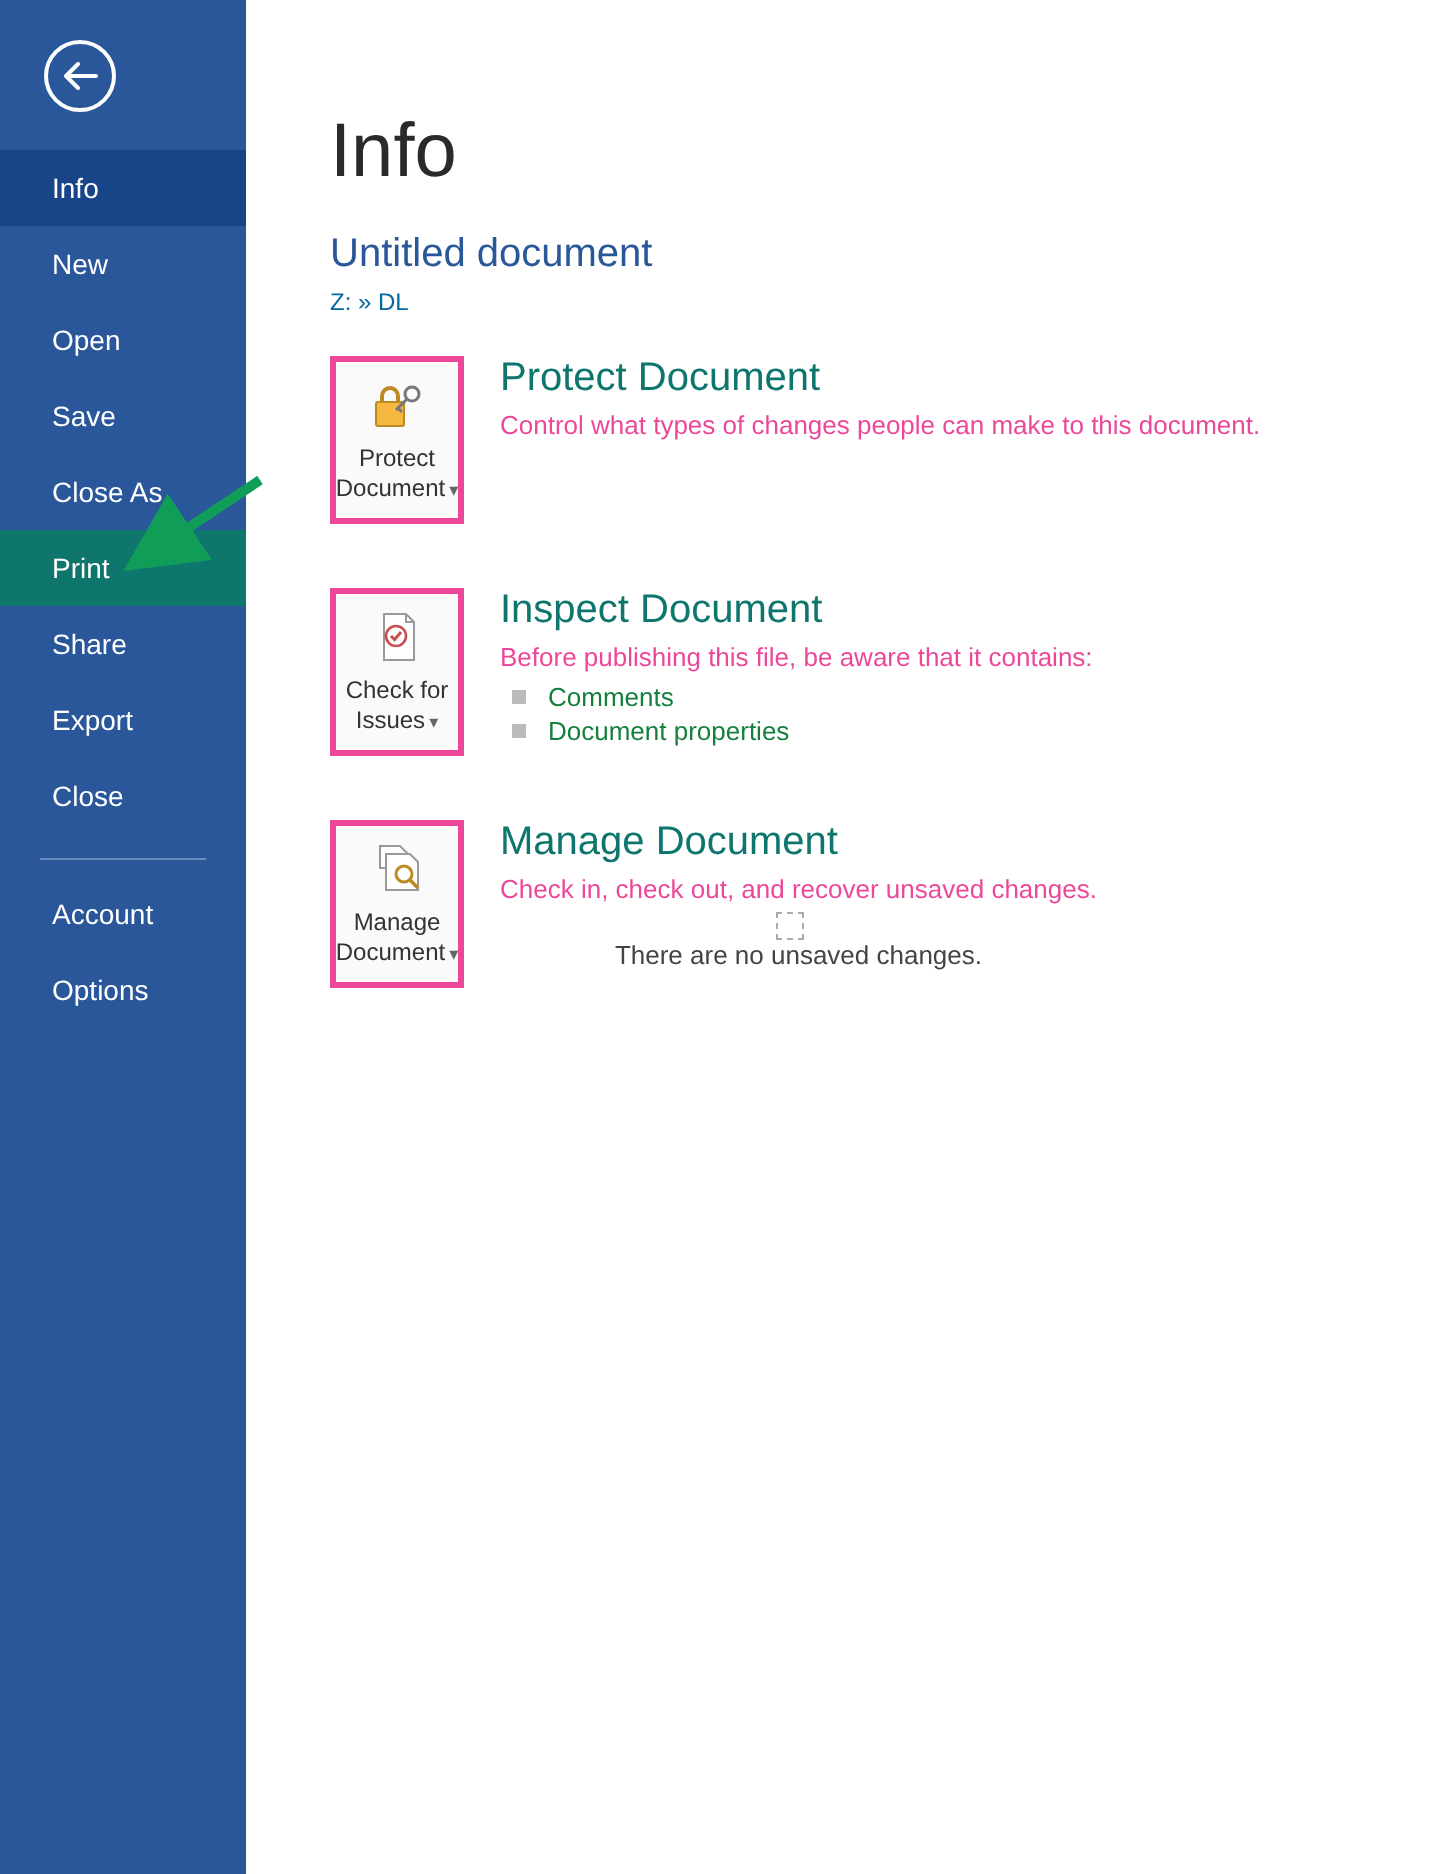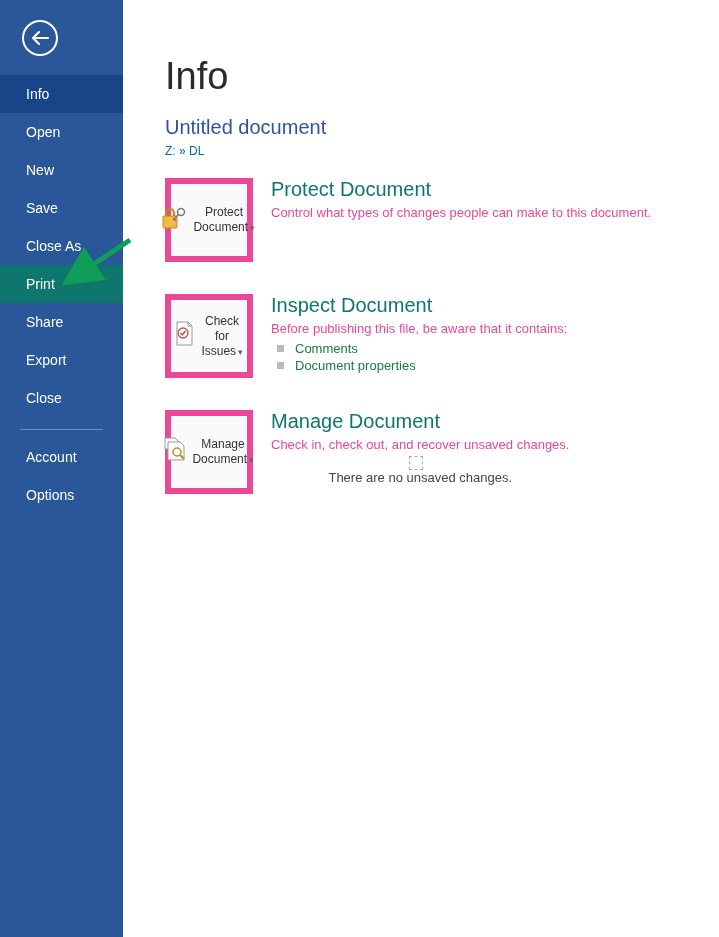--- a/index.html
+++ b/index.html
@@ -74,26 +74,26 @@
       font-size: 12px;
       color: #0369a1;
       margin-bottom: 20px;
     }
     .info-row {
       display: flex;
       align-items: flex-start;
       margin-bottom: 32px;
     }
     .tile {
-      width: 88px;
+      width: 67px;
       height: 84px;
-      border: 6px solid #ec4899;
+      border: 3px solid #ec4899;
       background: #fafafa;
       display: flex;
-      flex-direction: row;
+      flex-direction: column;
       align-items: center;
       justify-content: center;
       cursor: pointer;
       text-align: center;
     }
     .tile-icon {
       height: 30px;
       display: flex;
       align-items: center;
       justify-content: center;
@@ -177,24 +177,24 @@
       <svg width="18" height="14" viewBox="0 0 18 14" fill="none">
         <path d="M8 1 L2 7 L8 13 M2 7 H17" stroke="#fff" stroke-width="2" stroke-linecap="round" stroke-linejoin="round"></path>
       </svg>
     </div>
   </div>
 
   <div class="nav-item active">
     <span>Info</span>
   </div>
   <div class="nav-item">
+    <span>New</span>
+  </div>
+  <div class="nav-item">
     <span>Open</span>
-  </div>
-  <div class="nav-item">
-    <span>New</span>
   </div>
   <div class="nav-item">
     <span>Save</span>
   </div>
   <div class="nav-item">
     <span>Close As</span>
   </div>
   <div class="nav-item pointed">
     <span>Print</span>
   </div>

